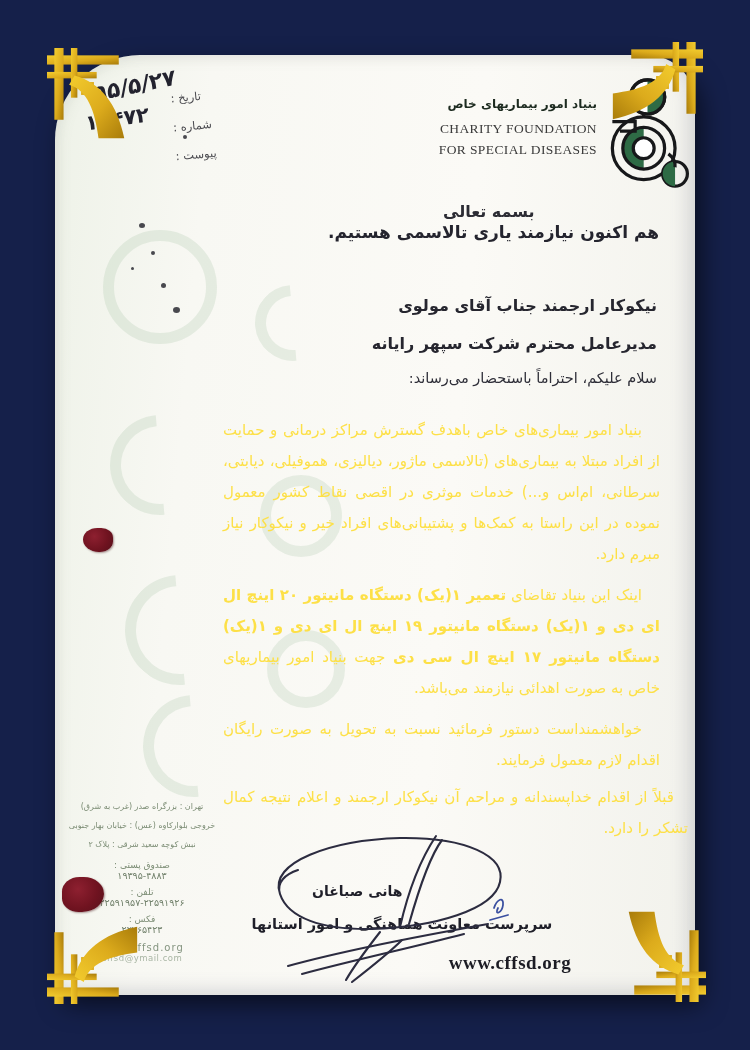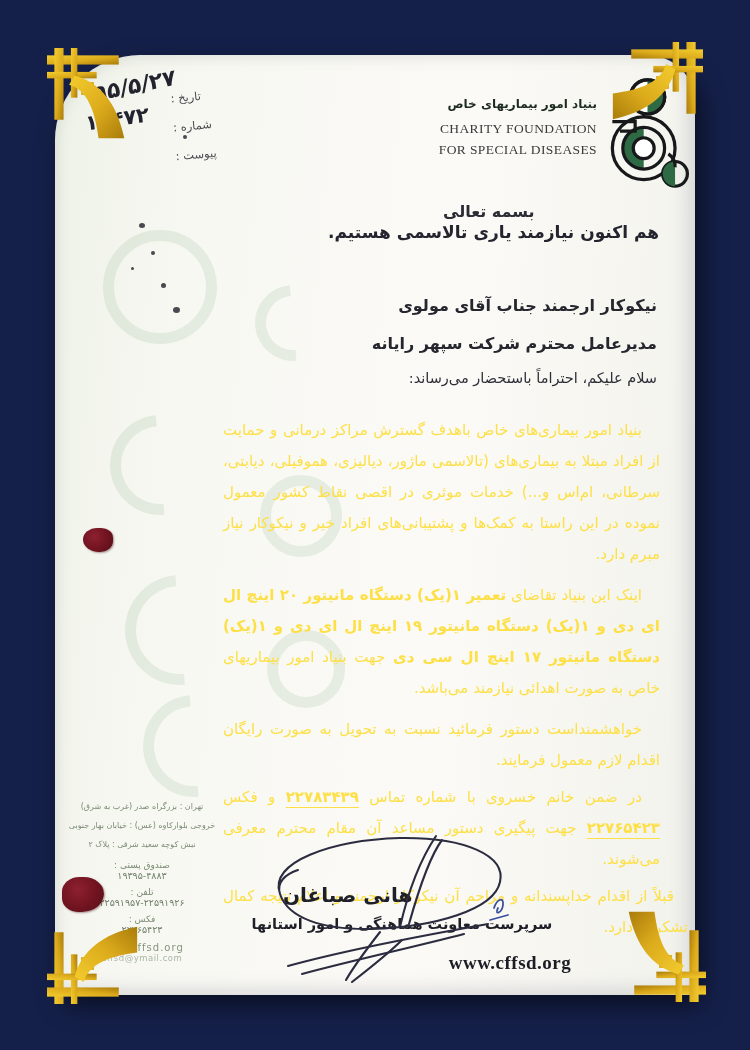--- a/index.html
+++ b/index.html
@@ -48,21 +48,21 @@
   .recipient .sal{font-size:14.5px;font-weight:normal;color:#2e2e38;}
   .body-text{position:absolute;left:168px;top:360px;width:437px;direction:rtl;z-index:3;
     font-size:15px;line-height:31px;color:#fde047;text-align:justify;}
   .body-text p{margin:0 0 10px 0;text-indent:18px;}
   .body-text p.p3m{margin-bottom:6px;}
   .body-text p.wide{margin-right:-28px;text-indent:14px;margin-bottom:0;}
   .b{font-weight:bold;}
   .u{font-weight:bold;text-decoration:underline;text-underline-offset:5px;}
   
   .sig-svg{position:absolute;left:195px;top:775px;width:285px;height:165px;z-index:4;}
-  .sig-name{position:absolute;left:228px;top:828px;font-size:20px;font-weight:bold;color:#1f1f29;direction:rtl;z-index:3;}
+  .sig-name{position:absolute;left:257px;top:828px;font-size:14px;font-weight:bold;color:#1f1f29;direction:rtl;z-index:3;}
   .sig-title{position:absolute;left:192px;top:861px;width:310px;text-align:center;font-size:14.5px;font-weight:bold;color:#1f1f29;direction:rtl;z-index:3;}
   .site{position:absolute;left:300px;top:897px;width:310px;text-align:center;font-family:"Liberation Serif",serif;
     font-weight:bold;font-size:19px;letter-spacing:.5px;color:#1c1c24;z-index:3;}
   
   .sidebar{position:absolute;left:4px;top:742px;width:166px;text-align:center;direction:rtl;z-index:3;color:#7b8c74;}
   .sidebar .a{font-size:8px;line-height:19px;white-space:nowrap;}
   .sidebar .lbl{font-size:9px;margin-top:6px;}
   .sidebar .num{font-size:9.5px;letter-spacing:1.5px;color:#6f7f69;direction:ltr;}
   .sidebar .web{font-size:10px;letter-spacing:1px;margin-top:7px;color:#859580;direction:ltr;}
   .sidebar .mail{font-size:8.5px;letter-spacing:.5px;color:#a9b6a4;direction:ltr;}
@@ -172,21 +172,20 @@
     <div class="recipient">
       <div class="r1">نیکوکار ارجمند جناب آقای مولوی</div>
       <div class="r2">مدیرعامل محترم شرکت سپهر رایانه</div>
       <div class="sal">سلام علیکم، احتراماً باستحضار می‌رساند:</div>
     </div>
 
     <div class="body-text">
       <p>بنیاد امور بیماری‌های خاص باهدف گسترش مراکز درمانی و حمایت از افراد مبتلا به بیماری‌های (تالاسمی ماژور، دیالیزی، هموفیلی، دیابتی، سرطانی، ام‌اس و...) خدمات موثری در اقصی نقاط کشور معمول نموده در این راستا به کمک‌ها و پشتیبانی‌های افراد خیر و نیکوکار نیاز مبرم دارد.</p>
       <p><span>اینک این بنیاد تقاضای </span><span class="b">تعمیر ۱(یک) دستگاه مانیتور ۲۰ اینچ ال ای دی و ۱(یک) دستگاه مانیتور ۱۹ اینچ ال ای دی و ۱(یک) دستگاه مانیتور ۱۷ اینچ ال سی دی</span><span> جهت بنیاد امور بیماریهای خاص به صورت اهدائی نیازمند می‌باشد.</span></p>
       <p class="p3m">خواهشمنداست دستور فرمائید نسبت به تحویل به صورت رایگان اقدام لازم معمول فرمایند.</p>
-      <p class="p3m"><span>در ضمن خانم خسروی با شماره تماس </span><span class="u">۲۲۷۸۳۴۳۹</span><span> و فکس </span><span class="u">۲۲۷۶۵۴۲۳</span><span> جهت پیگیری دستور مساعد آن مقام محترم معرفی می‌شوند.</span></p>
       <p class="wide">قبلاً از اقدام خداپسندانه و مراحم آن نیکوکار ارجمند و اعلام نتیجه کمال تشکر را دارد.</p>
     </div>
 
     <svg class="sig-svg" viewBox="0 0 285 165">
       <g stroke="#2c2c40" stroke-width="2.1" fill="none" stroke-linecap="round">
         <path d="M30,64 C18,32 82,10 150,8 C216,7 256,26 250,52 C244,80 184,97 122,99 C72,100 38,88 30,64 C26,52 36,44 48,40"></path>
         <path d="M150,97 C158,62 170,30 186,6"></path>
         <path d="M159,94 C168,62 180,26 192,10"></path>
         <path d="M38,136 C96,120 170,106 238,94"></path>
         <path d="M52,144 C104,130 160,118 214,104"></path>

